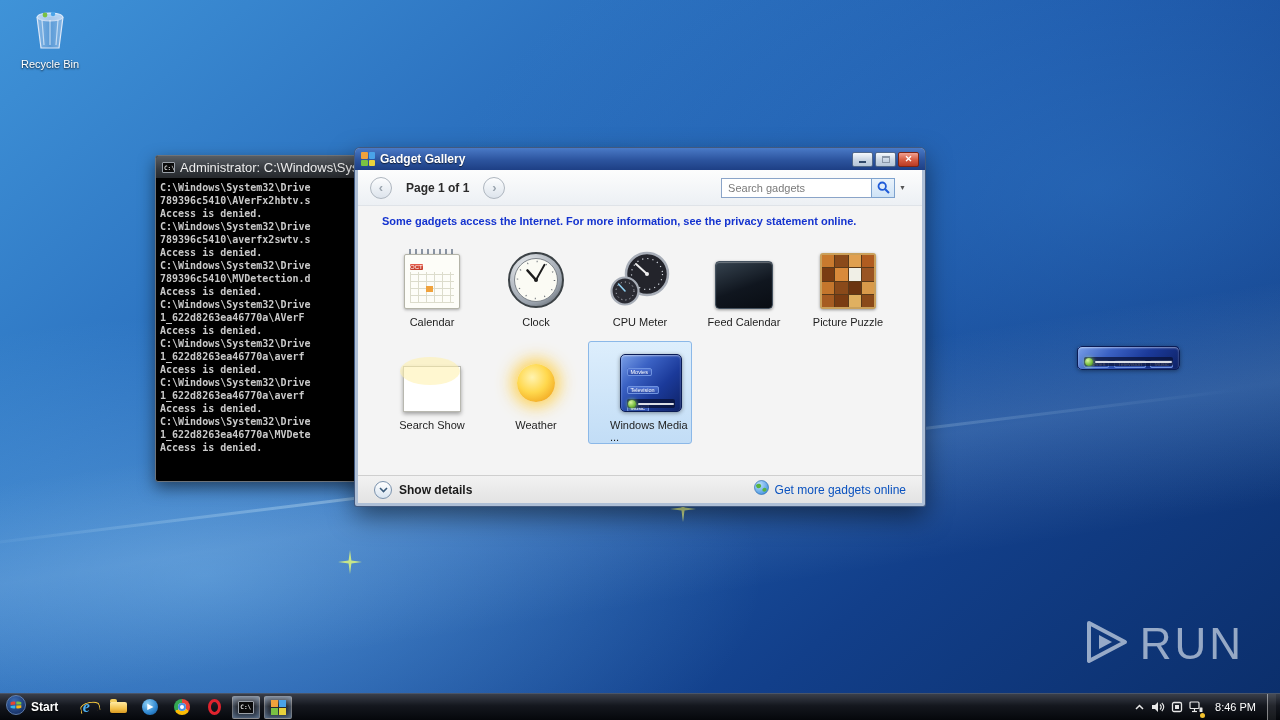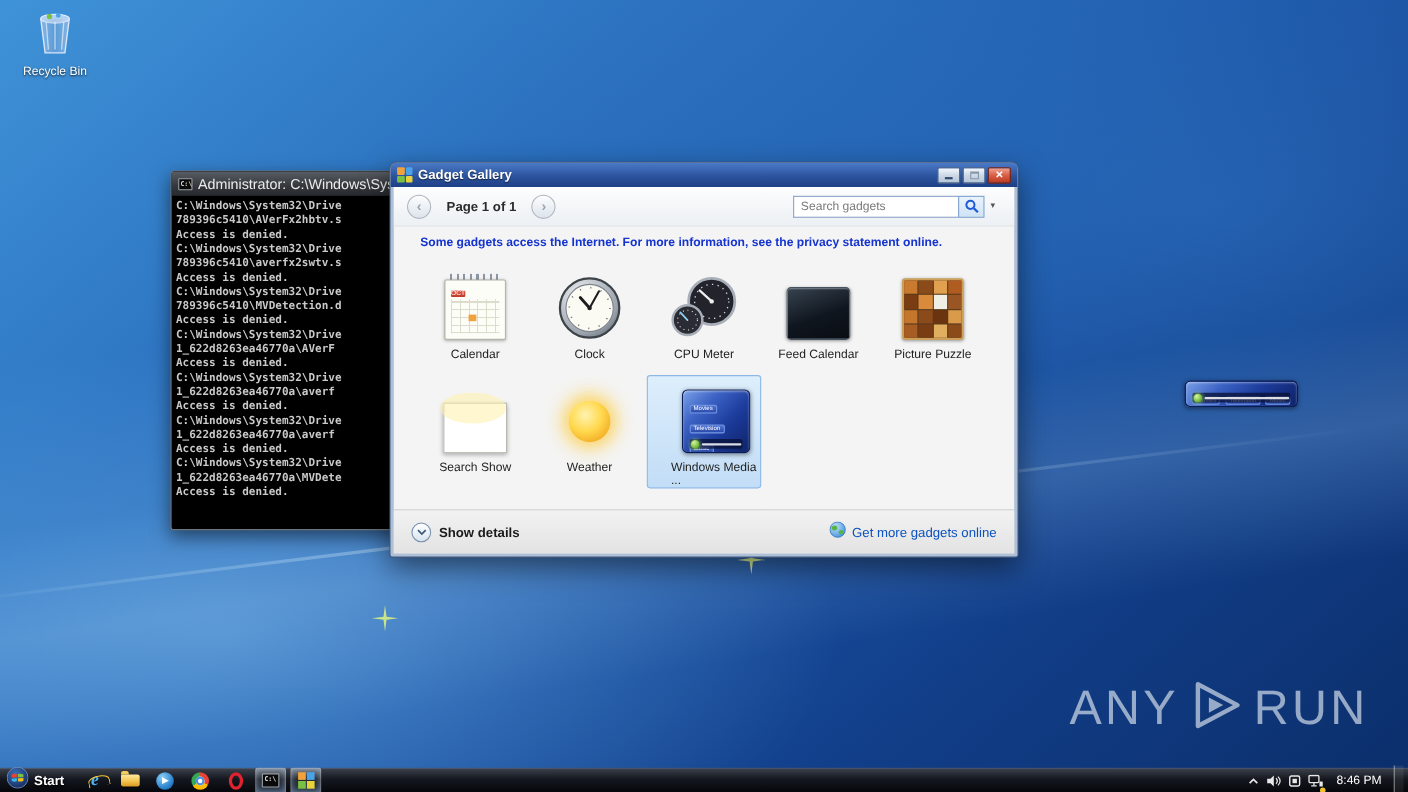--- a/index.html
+++ b/index.html
@@ -85,21 +85,21 @@
     color:#1433cf; font-size:11px; font-weight:bold; }
 
   .g-grid{ display:grid; grid-template-columns:repeat(5,104px); grid-auto-rows:103px;
     padding-left:22px; margin-top:2px; }
   .g-cell{ display:flex; flex-direction:column; align-items:center; justify-content:flex-start;
     padding-top:6px; border:1px solid transparent; border-radius:3px; }
   .g-cell.selected{ background:linear-gradient(#ddeefc,#c2ddf6); border-color:#8bb8e8;padding-left:21px; }
   .g-iconbox{ height:64px; display:flex; align-items:flex-end; justify-content:center; margin-bottom:7px; }
   .g-label{ font-size:11px; color:#1e1e1e; }
 
-  .g-footer{ position:absolute; left:0; right:0; bottom:0; height:40px;
+  .g-footer{ position:absolute; left:0; right:0; bottom:0; height:28px;
     background:linear-gradient(#f2f2f2,#e3e3e3); border-top:1px solid #cfcfcf;
     display:flex; align-items:center; padding:0 16px; }
   .expander{ width:18px; height:18px; border-radius:50%; border:1px solid #7a92ad;
     background:linear-gradient(#fff,#d8e4f0); display:flex; align-items:center; justify-content:center; margin-right:7px; }
   .show-details{ font-size:12px; font-weight:bold; color:#1a1a1a; }
   .get-more{ margin-left:auto; display:flex; align-items:center; gap:6px; }
   .get-more-label{ font-size:12px; color:#0a52bf; }
 
   
   .icon-cal{ width:56px; height:60px; position:relative; }
@@ -153,21 +153,21 @@
     background:rgba(8,16,52,.75); border-radius:2px; display:flex; align-items:center; padding:0 1px; }
   .mc-ball{ width:8px; height:8px; border-radius:50%; flex:none; margin-right:2px;
     background:radial-gradient(circle at 35% 30%,#d9f5a2,#7bc043 55%,#3f7d1d);
     box-shadow:0 0 4px rgba(170,235,100,.95); }
   .mc-capline{ height:2px; flex:1; background:rgba(255,255,255,.85); border-radius:1px; }
 
   
   .desktop-gadget{ position:absolute; left:1077px; top:352px; z-index:4; }
 
   
-  .taskbar{ position:absolute; left:0; right:0; bottom:0; height:22px; z-index:20;
+  .taskbar{ position:absolute; left:0; right:0; bottom:0; height:27px; z-index:20;
     background:linear-gradient(#3a3f4a,#14171e 45%,#05070b);
     border-top:1px solid #4a5568; display:flex; align-items:stretch; }
   .start{ display:flex; align-items:center; gap:5px; padding:0 10px 0 6px; }
   .start-label{ color:#fff; font-size:12px; font-weight:bold; text-shadow:0 1px 2px #000; }
   .task-icons{ display:flex; align-items:center; gap:4px; padding-left:4px; }
   .tb-btn{ width:28px; height:23px; border-radius:2px; display:flex; align-items:center; justify-content:center; }
   .tb-btn.active{ background:linear-gradient(rgba(255,255,255,.30),rgba(255,255,255,.08) 45%, rgba(130,170,220,.30));
     border:1px solid rgba(255,255,255,.35); box-shadow:inset 0 0 6px rgba(180,215,255,.5); }
   .ie-e{ color:#4db1f2; font:italic bold 16px "Liberation Serif",serif; position:relative; }
   .ie-e::after{ content:""; position:absolute; left:-3px; top:4px; width:18px; height:9px;
@@ -197,21 +197,20 @@
     background:rgba(255,255,255,.07); }
   .net-warn{ position:absolute; width:5px; height:5px; border-radius:50%; background:#f2c12e;
     right:-1px; bottom:-1px; }
 </style>
 </head>
 <body>
 
 <div class="desktop">
 
   <div class="watermark">
-    <span class="wm-text">ANY</span>
     <span>
       <svg width="52" height="52" viewBox="0 0 52 52">
         <path d="M9 7 L45 26 L9 45 Z" fill="none" stroke="rgba(235,242,248,.62)" stroke-width="4" stroke-linejoin="round"></path>
         <path d="M19 19 L32 26 L19 33 Z" fill="rgba(235,242,248,.62)"></path>
       </svg>
     </span>
     <span class="wm-text">RUN</span>
   </div>
 
   <div class="sparkle" style="left:338px; top:550px;">

